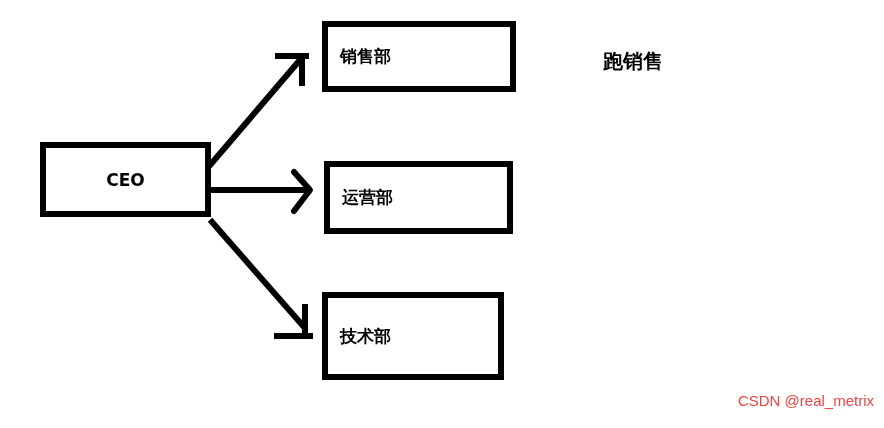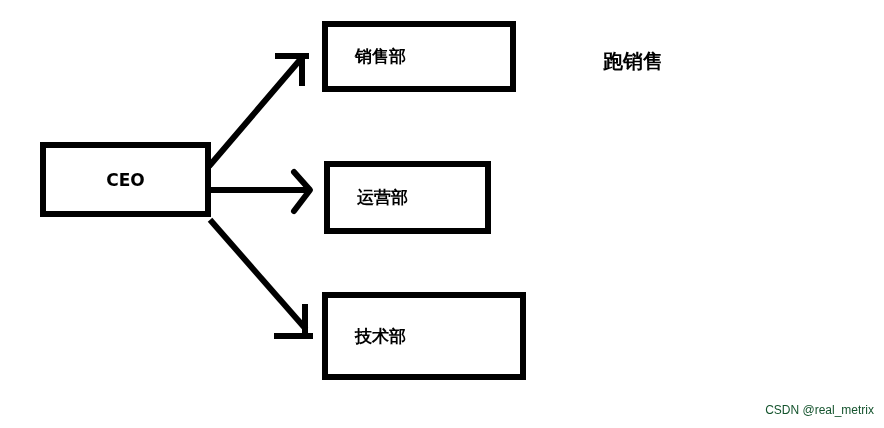--- a/index.html
+++ b/index.html
@@ -24,26 +24,26 @@
     align-items: center;
     font-weight: bold;
     font-size: 17px;
     color: #000000;
   }
   .node-box.centered {
     justify-content: center;
     margin-left: 8px;
   }
   .node-box.left-padded {
-    padding-left: 27px;
+    padding-left: 12px;
   }
   .ceo-box   { left: 32px;  top: 142px; width: 171px; height: 75px; }
   .sales-box { left: 322px; top: 21px;  width: 194px; height: 71px; }
-  .ops-box   { left: 324px; top: 161px; width: 167px; height: 73px; }
-  .tech-box  { left: 322px; top: 292px; width: 204px; height: 88px; }
+  .ops-box   { left: 324px; top: 161px; width: 189px; height: 73px; }
+  .tech-box  { left: 322px; top: 292px; width: 182px; height: 88px; }
   .desc-label {
     position: absolute;
     font-weight: bold;
     font-size: 20px;
     color: #000000;
     white-space: nowrap;
     line-height: 20px;
   }
   .desc-sales { left: 603px; top: 51px;  }
   .desc-ops   { left: 605px; top: 190px; }
@@ -57,23 +57,23 @@
     pointer-events: none;
   }
   .arrow-layer path {
     stroke: #000000;
     stroke-width: 6;
     fill: none;
   }
   .watermark {
     position: absolute;
     right: 10px;
-    top: 403px;
-    font-size: 12px;
-    color: #14532d;
+    top: 392px;
+    font-size: 15px;
+    color: #ef4444;
     font-family: "Liberation Sans", sans-serif;
     white-space: nowrap;
   }
 </style>
 </head>
 <body>
 
 <div class="canvas">
 
   <svg class="arrow-layer" viewBox="0 0 884 428" xmlns="http://www.w3.org/2000/svg">

